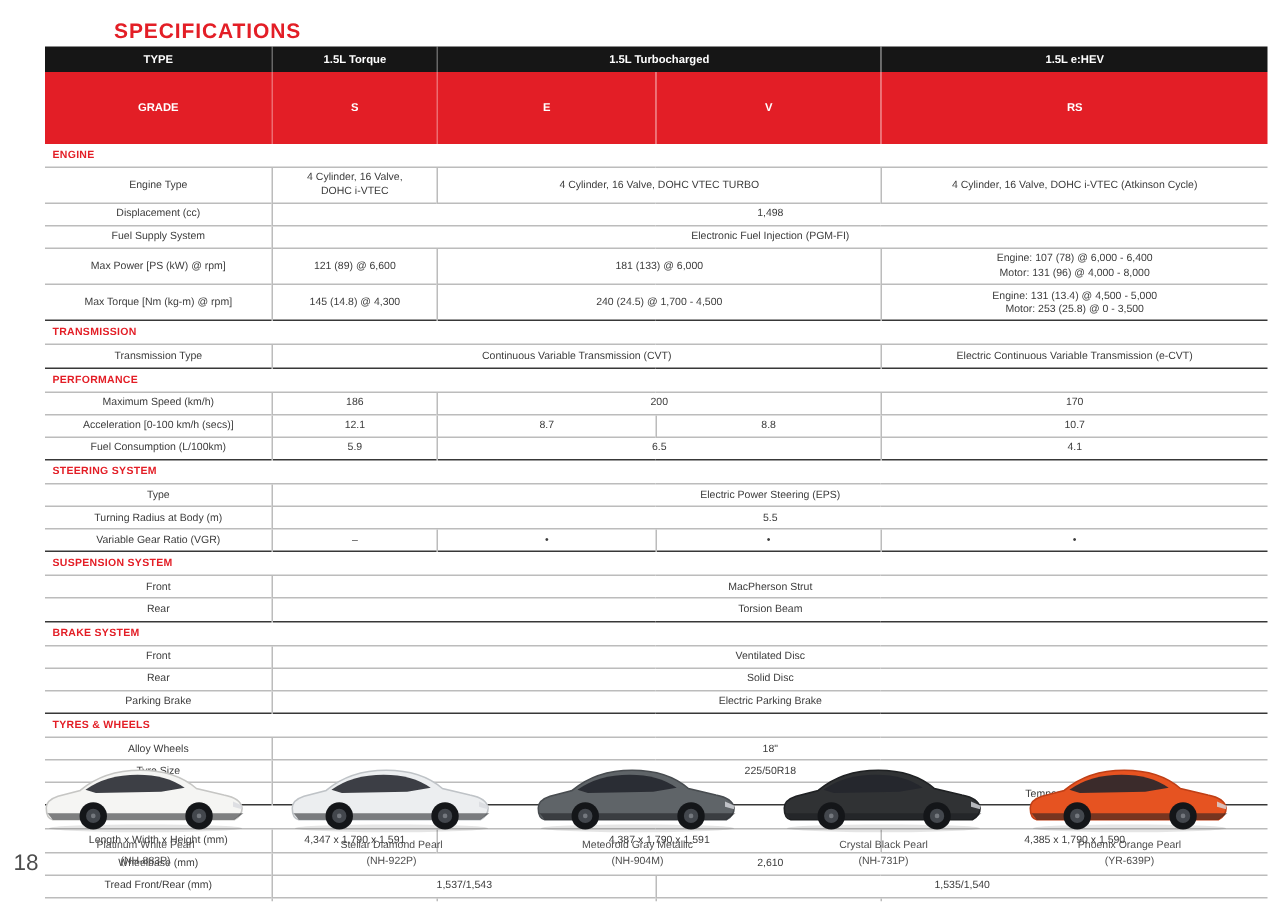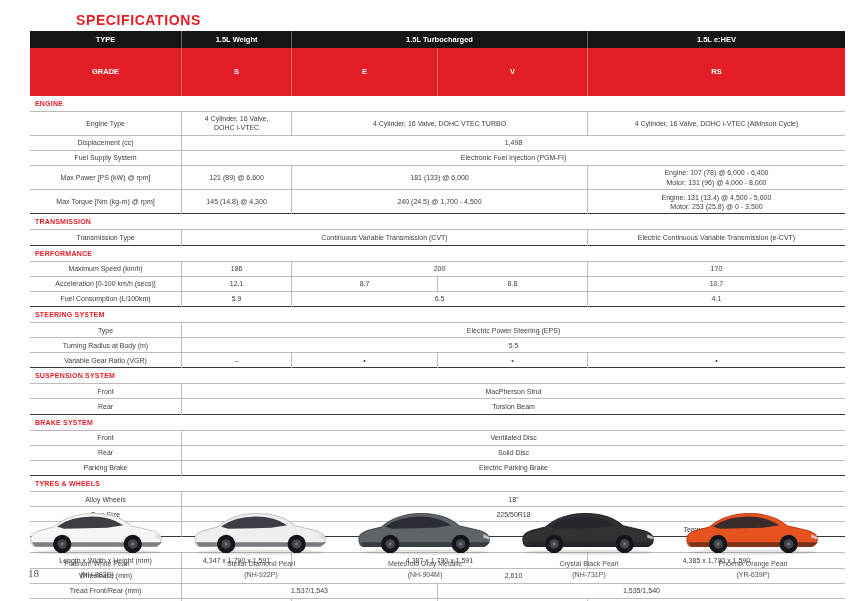--- a/index.html
+++ b/index.html
@@ -30,40 +30,40 @@
 
   tr.data-row td { border-top:1px solid #bcbcbc; }
   tr.data-row td + td { border-left:1px solid #bcbcbc; }
 
   .colors-strip { position:absolute; left:18px; top:503px; width:814px;
                   display:flex; justify-content:space-between; }
   .swatch { width:158px; display:flex; flex-direction:column; align-items:center; }
   .swatch svg { display:block; }
   .swatch-caption { margin-top:2px; text-align:center; font-size:7px; line-height:1.5;
                     color:#4d4d4d; }
-  .page-number { position:absolute; left:28px; top:567px; font-size:11px; color:#4d4d4d;font-family:Liberation Serif, serif; }
+  .page-number { position:absolute; left:9px; top:567px; font-size:15px; color:#4d4d4d; }
 </style>
 </head>
 <body>
 
 <div class="page">
   <div class="title">SPECIFICATIONS</div>
 
   <table class="spec" id="spec-table">
     <colgroup>
       <col style="width:18.6%">
         <col style="width:13.5%">
         <col style="width:17.9%">
       <col style="width:18.4%">
         <col style="width:31.6%">
     </colgroup>
     <tbody id="spec-tbody">
         <tr class="type-row">
           <td class="lbl">TYPE</td>
-          <td colspan="1">1.5L Weight</td>
+          <td colspan="1">1.5L Torque</td>
           <td colspan="2">1.5L Turbocharged</td>
           <td colspan="1">1.5L e:HEV</td>
         </tr>
         <tr class="grade-row">
           <td class="lbl">GRADE</td>
           <td colspan="1">S</td>
           <td colspan="1">E</td>
           <td colspan="1">V</td>
           <td colspan="1">RS</td>
         </tr>

